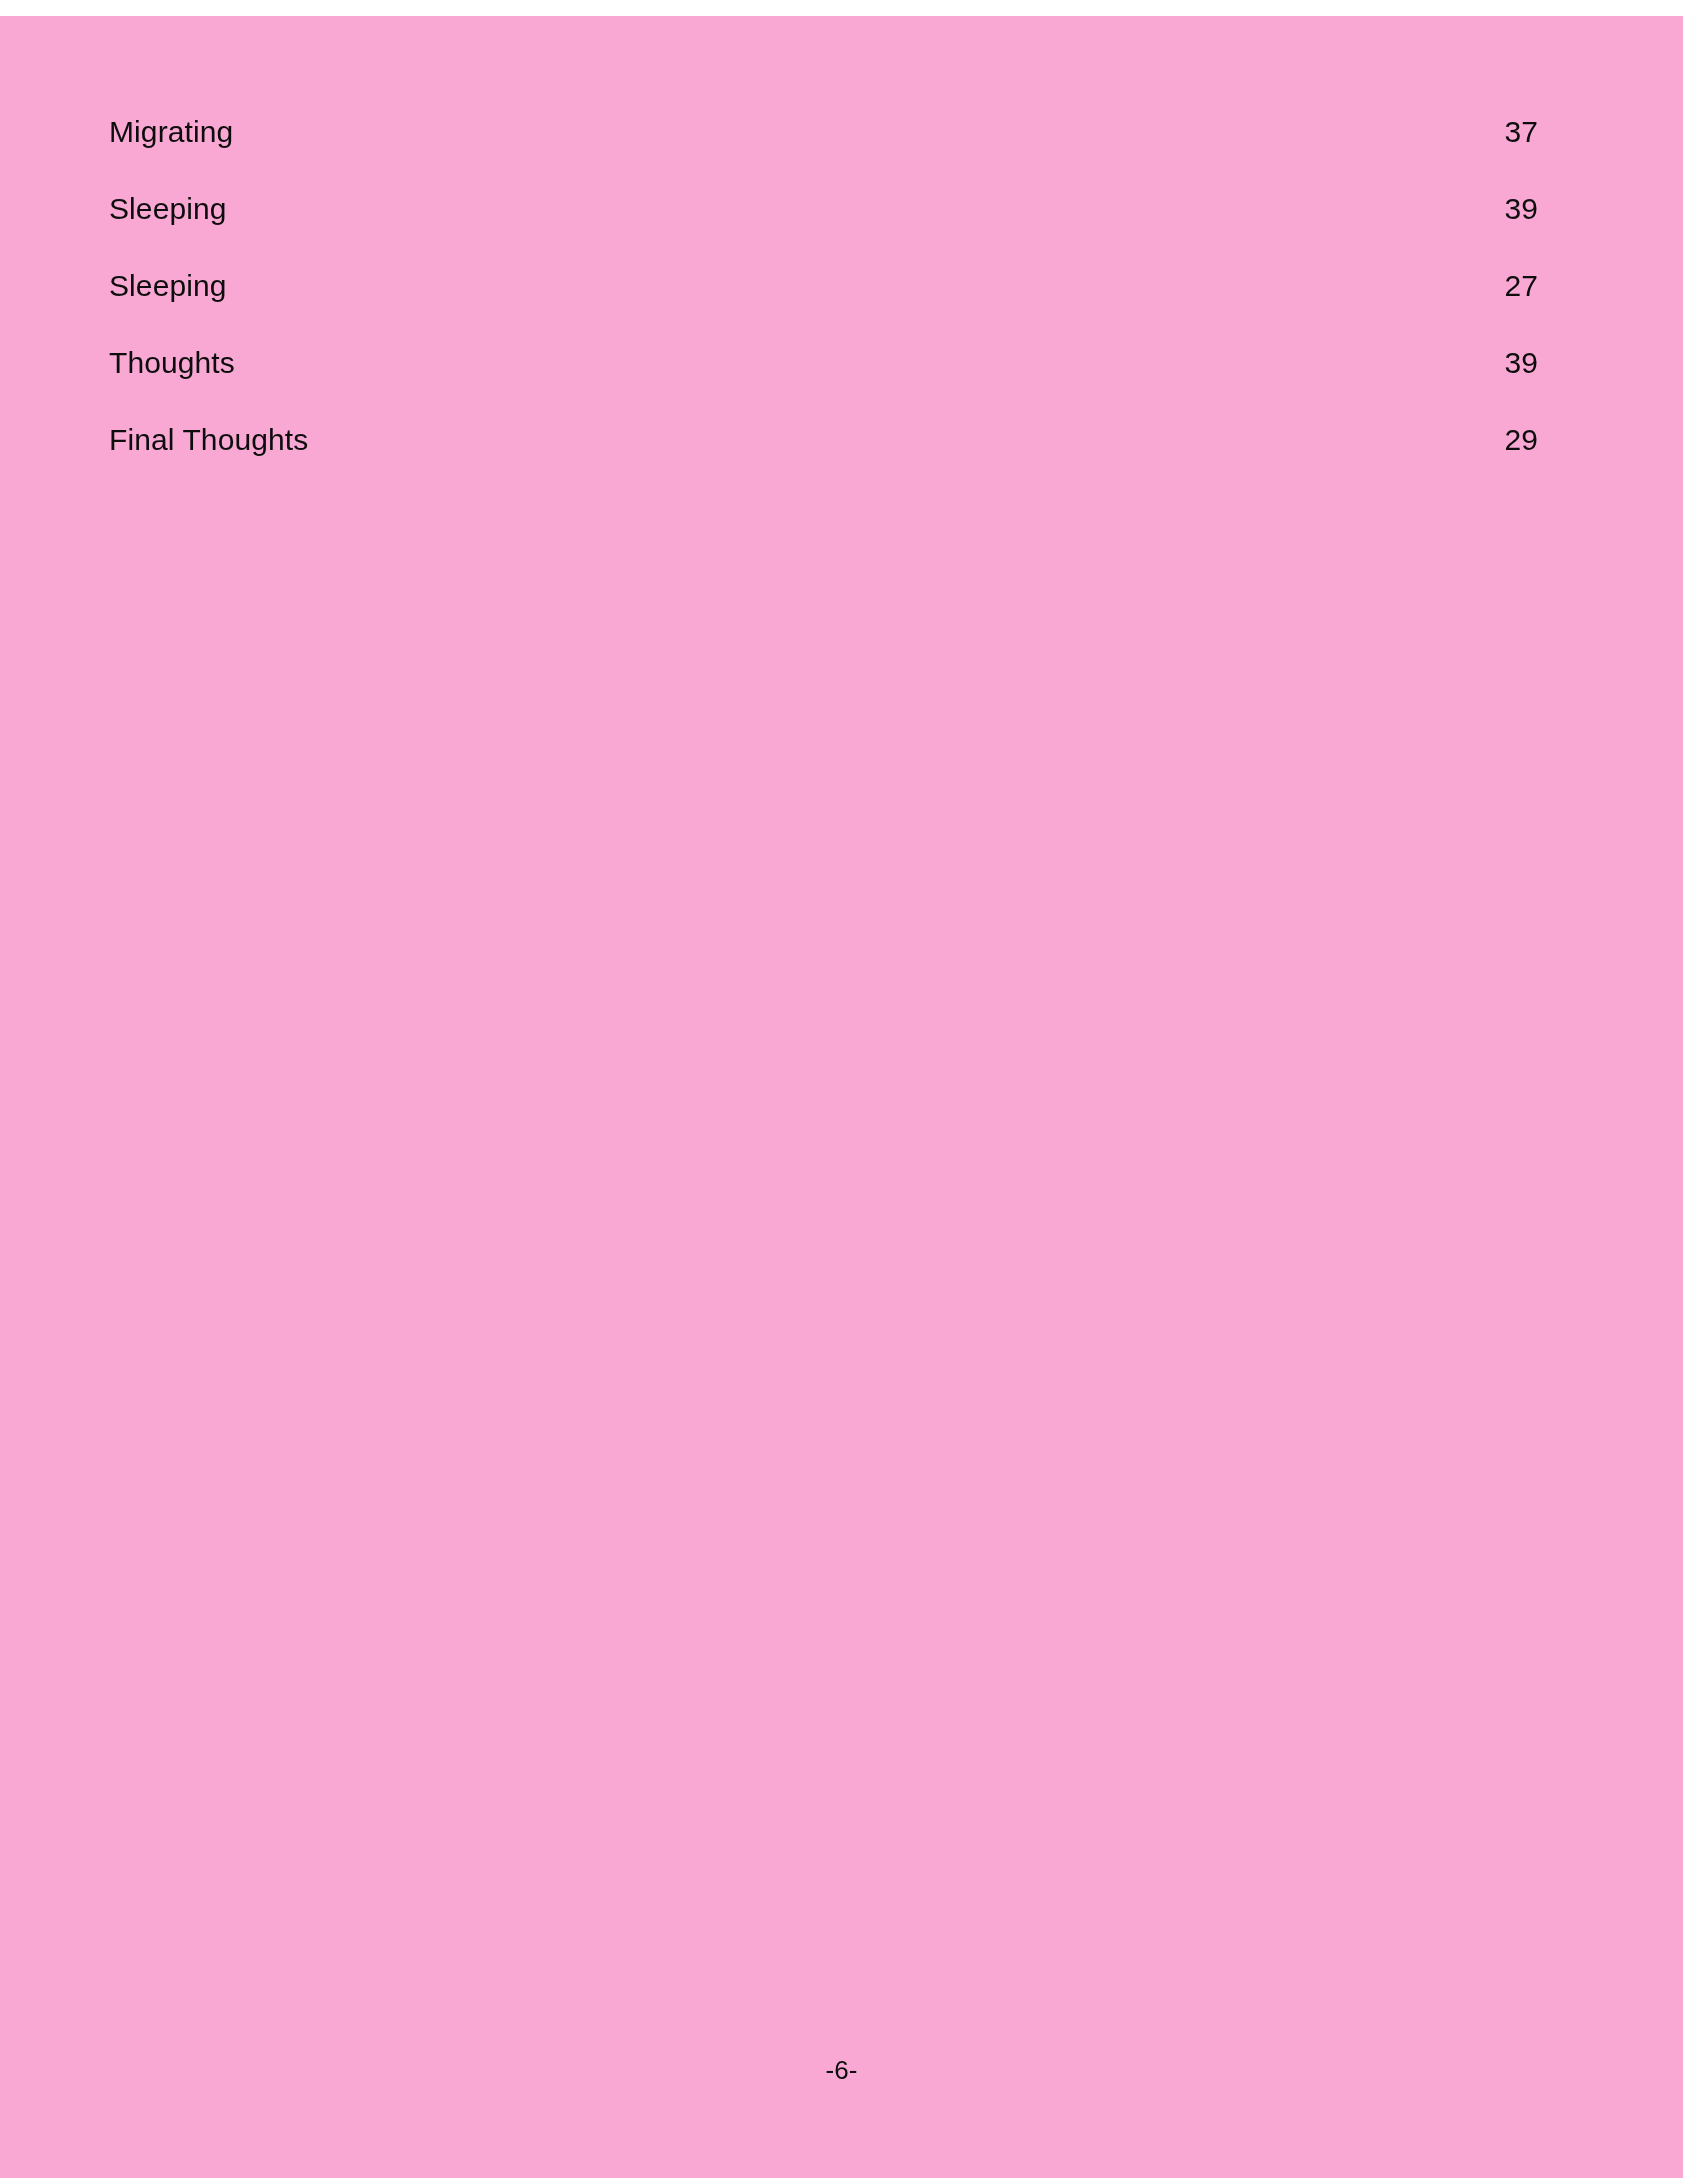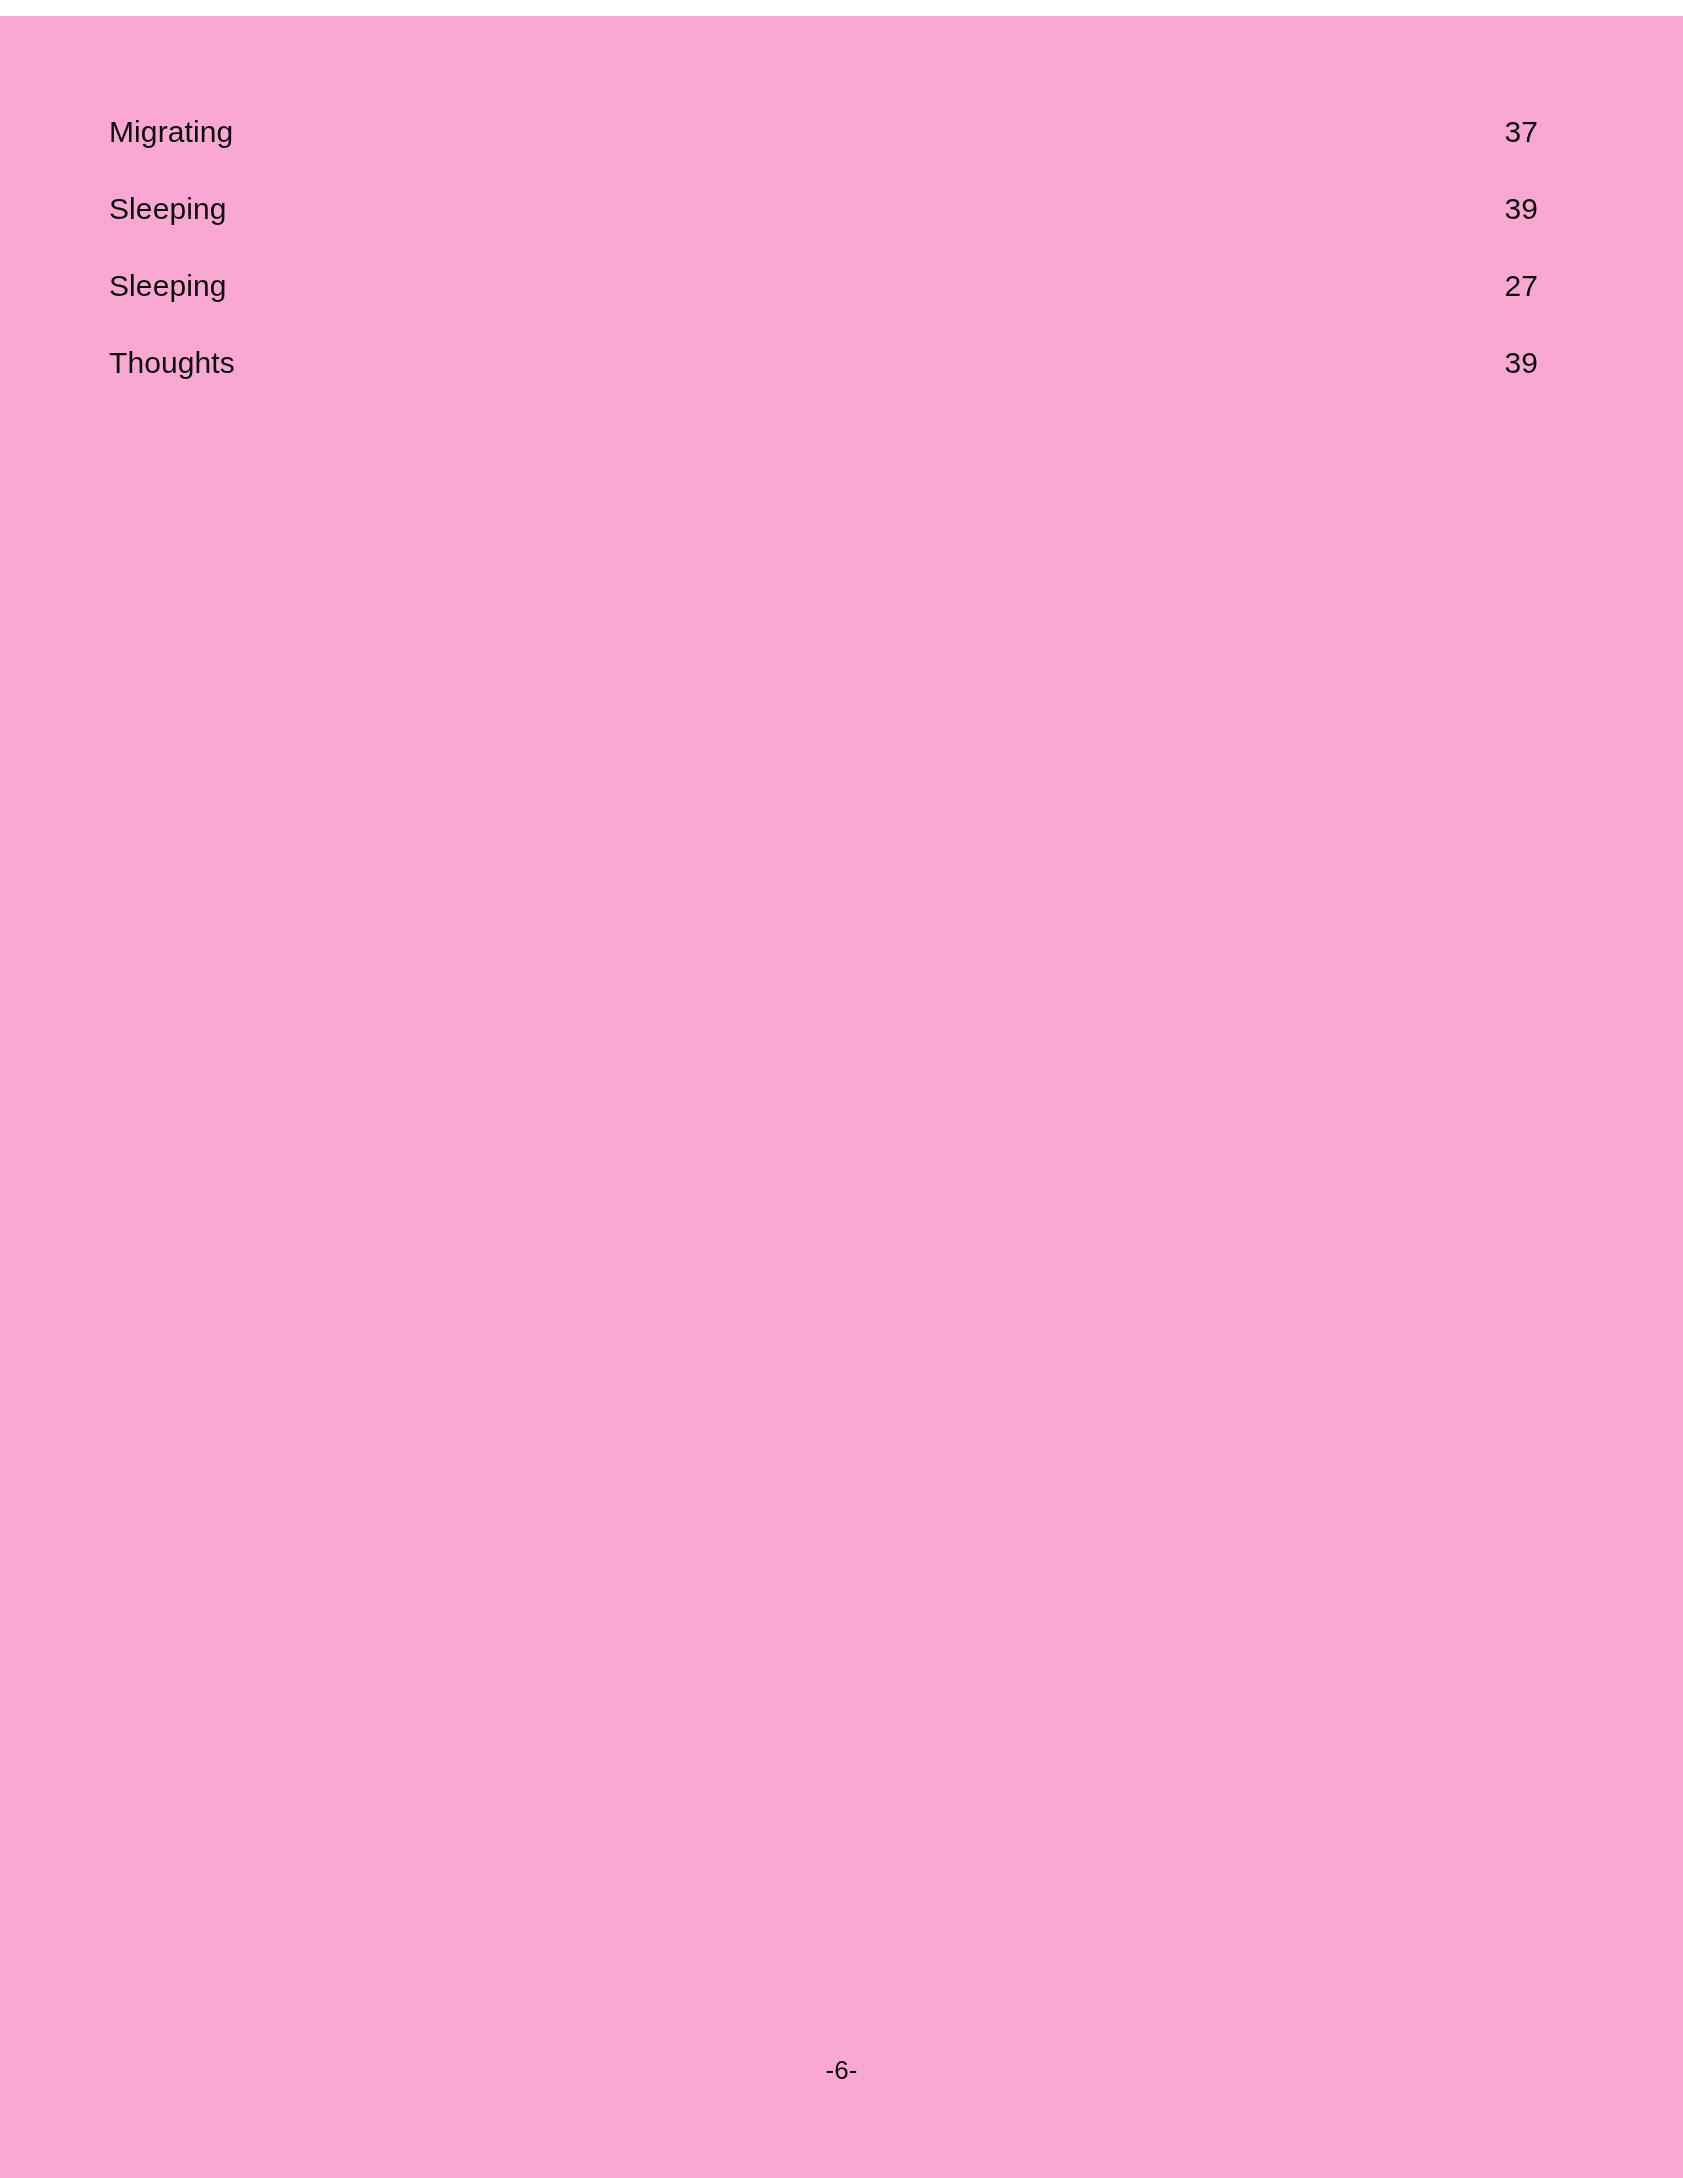--- a/index.html
+++ b/index.html
@@ -76,19 +76,23 @@
     <div class="toc-entry">
       <span class="toc-title">Sleeping</span>
       <span class="toc-page">27</span>
     </div>
 
     <div class="toc-entry">
       <span class="toc-title">Thoughts</span>
       <span class="toc-page">39</span>
     </div>
 
+    <div class="toc-entry">
+      <span class="toc-title">Final Thoughts</span>
+      <span class="toc-page">29</span>
+    </div>
 
   </div>
 
   <div class="footer">-6-</div>
 
 </div>
 
 
 </body></html>

